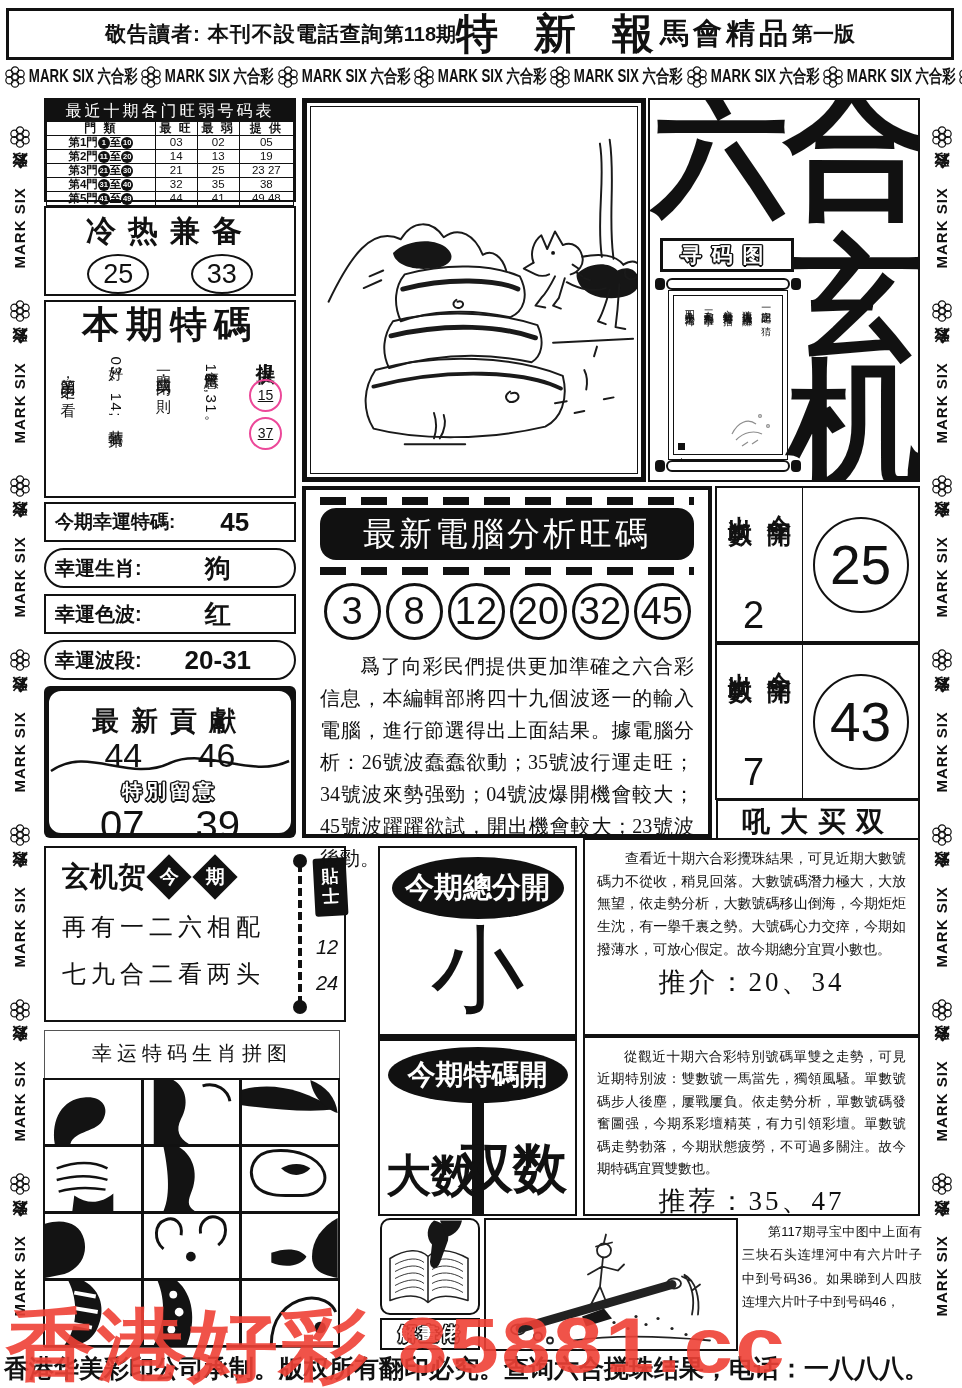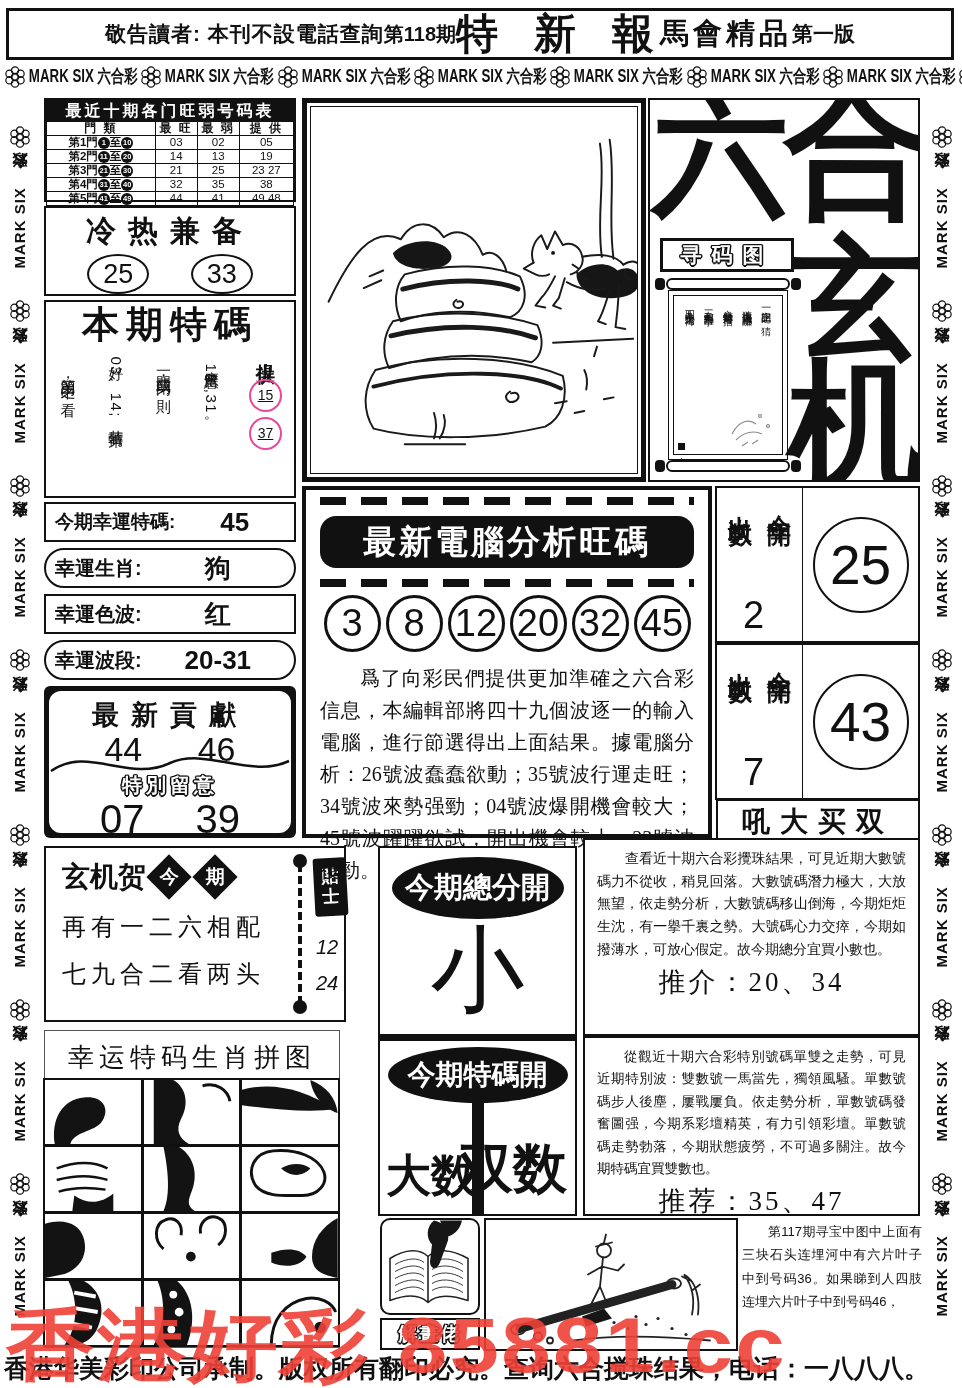--- a/index.html
+++ b/index.html
@@ -27,21 +27,21 @@
   #right-strip{left:922px;}
   .strip .vtext{writing-mode:vertical-rl;transform:rotate(180deg);font-size:15px;font-weight:700;
     letter-spacing:1px;display:inline-block;white-space:nowrap;}
   .flower{width:22px;height:22px;flex:0 0 auto;}
 
   
   .abox{position:absolute;border:2px solid #111;background:#fff;}
 
   
   #hot-table{left:44px;top:98px;width:252px;height:104px;border-width:2.5px;}
-  .tbl-title{background:#111;color:#fff;font-size:16px;font-weight:700;text-align:center;
+  .tbl-title{background:#111;color:#fff;font-size:16px;font-weight:400;text-align:center;
     letter-spacing:3px;height:21px;line-height:21px;}
   #hot-table table{width:100%;border-collapse:collapse;table-layout:fixed;}
   #hot-table th,#hot-table td{border:1px solid #111;text-align:center;padding:0;font-size:11.5px;
     line-height:12.5px;height:12.5px;overflow:hidden;white-space:nowrap;}
   #hot-table th{font-size:12px;letter-spacing:2px;height:14px;}
   .door-cell{font-weight:700;font-size:10.5px;}
   .bdot{display:inline-flex;align-items:center;justify-content:center;width:12px;height:12px;
     border-radius:50%;background:#111;color:#fff;font-size:7.5px;font-weight:700;vertical-align:middle;}
 
   
@@ -67,21 +67,21 @@
     align-items:center;padding-left:9px;background:#fff;}
   .lrow.round{border-radius:20px;}
   .llabel{font-size:20px;font-weight:700;white-space:nowrap;}
   .lval{flex:1;text-align:center;font-size:26px;font-weight:600;}
 
   
   #contrib-wrap{position:absolute;left:44px;top:686px;width:252px;height:152px;background:#111;
     border-radius:6px;padding:3px;}
   #contrib{width:100%;height:100%;background:#fff;border:2px solid #111;border-radius:14px;
     text-align:center;position:relative;overflow:hidden;}
-  .cb-title{font-size:27px;font-weight:800;letter-spacing:12px;margin-top:6px;font-family:"Liberation Serif",serif;}
+  .cb-title{font-size:27px;font-weight:800;letter-spacing:12px;margin-top:12px;font-family:"Liberation Serif",serif;}
   .cb-pair1{display:flex;justify-content:space-evenly;font-size:34px;margin-top:-3px;}
   .cb-wave{position:absolute;left:0;top:62px;width:100%;height:26px;}
   .outl{color:#fff;font-weight:800;text-shadow:-1.5px 0 #111,1.5px 0 #111,0 -1.5px #111,0 1.5px #111,
     -1px -1px #111,1px 1px #111,-1px 1px #111,1px -1px #111;}
   .cb-note{font-size:20px;letter-spacing:4px;margin-top:3px;}
   .cb-pair2{display:flex;justify-content:space-evenly;font-size:40px;margin-top:-2px;}
 
   
   #mystery{left:44px;top:846px;width:302px;height:176px;border-width:2.5px;}
   .my-head{margin:10px 0 0 16px;font-size:28px;font-weight:800;display:flex;align-items:center;
@@ -95,36 +95,36 @@
     border-radius:50%;background:#111;}
   .dashline::before{top:-10px;}
   .dashline::after{bottom:-10px;}
   .tipbox{position:absolute;left:268px;top:10px;width:33px;height:58px;background:#111;color:#fff;
     display:flex;flex-direction:column;align-items:center;justify-content:center;font-size:17px;
     font-weight:700;border-radius:3px;transform:rotate(-3deg);line-height:1.2;}
   .tipnum{position:absolute;left:270px;font-style:italic;font-size:20px;}
 
   
   #puzzle{left:44px;top:1030px;width:296px;height:318px;border:1.5px solid #555;}
-  .pz-title{font-size:26px;letter-spacing:5px;text-align:center;margin-top:9px;font-family:"Liberation Serif",serif;}
+  .pz-title{font-size:20px;letter-spacing:5px;text-align:center;margin-top:9px;font-family:"Liberation Serif",serif;}
   .pz-grid{position:absolute;left:-1px;top:48px;right:-1px;bottom:0;display:grid;
     grid-template-columns:repeat(3,1fr);grid-template-rows:repeat(4,1fr);}
   .pz-cell{border:2px solid #111;overflow:hidden;margin:-1px 0 0 -1px;background:#fff;}
   .pz-cell svg{width:100%;height:100%;}
 
   
   #dog-box{left:302px;top:98px;width:344px;height:384px;border:5px solid #111;padding:3px;}
   #dog-inner{width:100%;height:100%;border:1.5px solid #111;overflow:hidden;}
 
   
   #computer{left:302px;top:486px;width:410px;height:352px;border-width:4px;}
   .banner-tabs{width:374px;height:8px;margin:7px auto 0;
     background:repeating-linear-gradient(90deg,#111 0 26px,#fff 26px 41px);}
-  .banner{width:374px;height:52px;margin:11px auto;background:#111;border-radius:16px;color:#fff;
-    display:flex;align-items:center;justify-content:center;font-size:33px;font-weight:700;letter-spacing:3px;}
+  .banner{width:374px;height:52px;margin:3px auto;background:#111;border-radius:16px;color:#fff;
+    display:flex;align-items:center;justify-content:center;font-size:33px;font-weight:400;letter-spacing:3px;}
   .circles{display:flex;justify-content:center;gap:5px;margin-top:8px;}
   .ncirc{width:57px;height:57px;border:3px solid #111;border-radius:50%;display:flex;align-items:center;
     justify-content:center;font-size:38px;}
   .cpara{margin:10px 14px 0;font-size:20px;line-height:1.6;text-align:justify;text-indent:2em;
     font-family:"Liberation Serif","DejaVu Serif",serif;}
 
   
   #big-box{left:648px;top:98px;width:272px;height:384px;border-width:2.5px;overflow:hidden;}
   .bt{position:absolute;font-family:"Liberation Serif","DejaVu Serif",serif;font-weight:800;line-height:1;}
   #bt1{left:2px;top:-14px;font-size:136px;}

